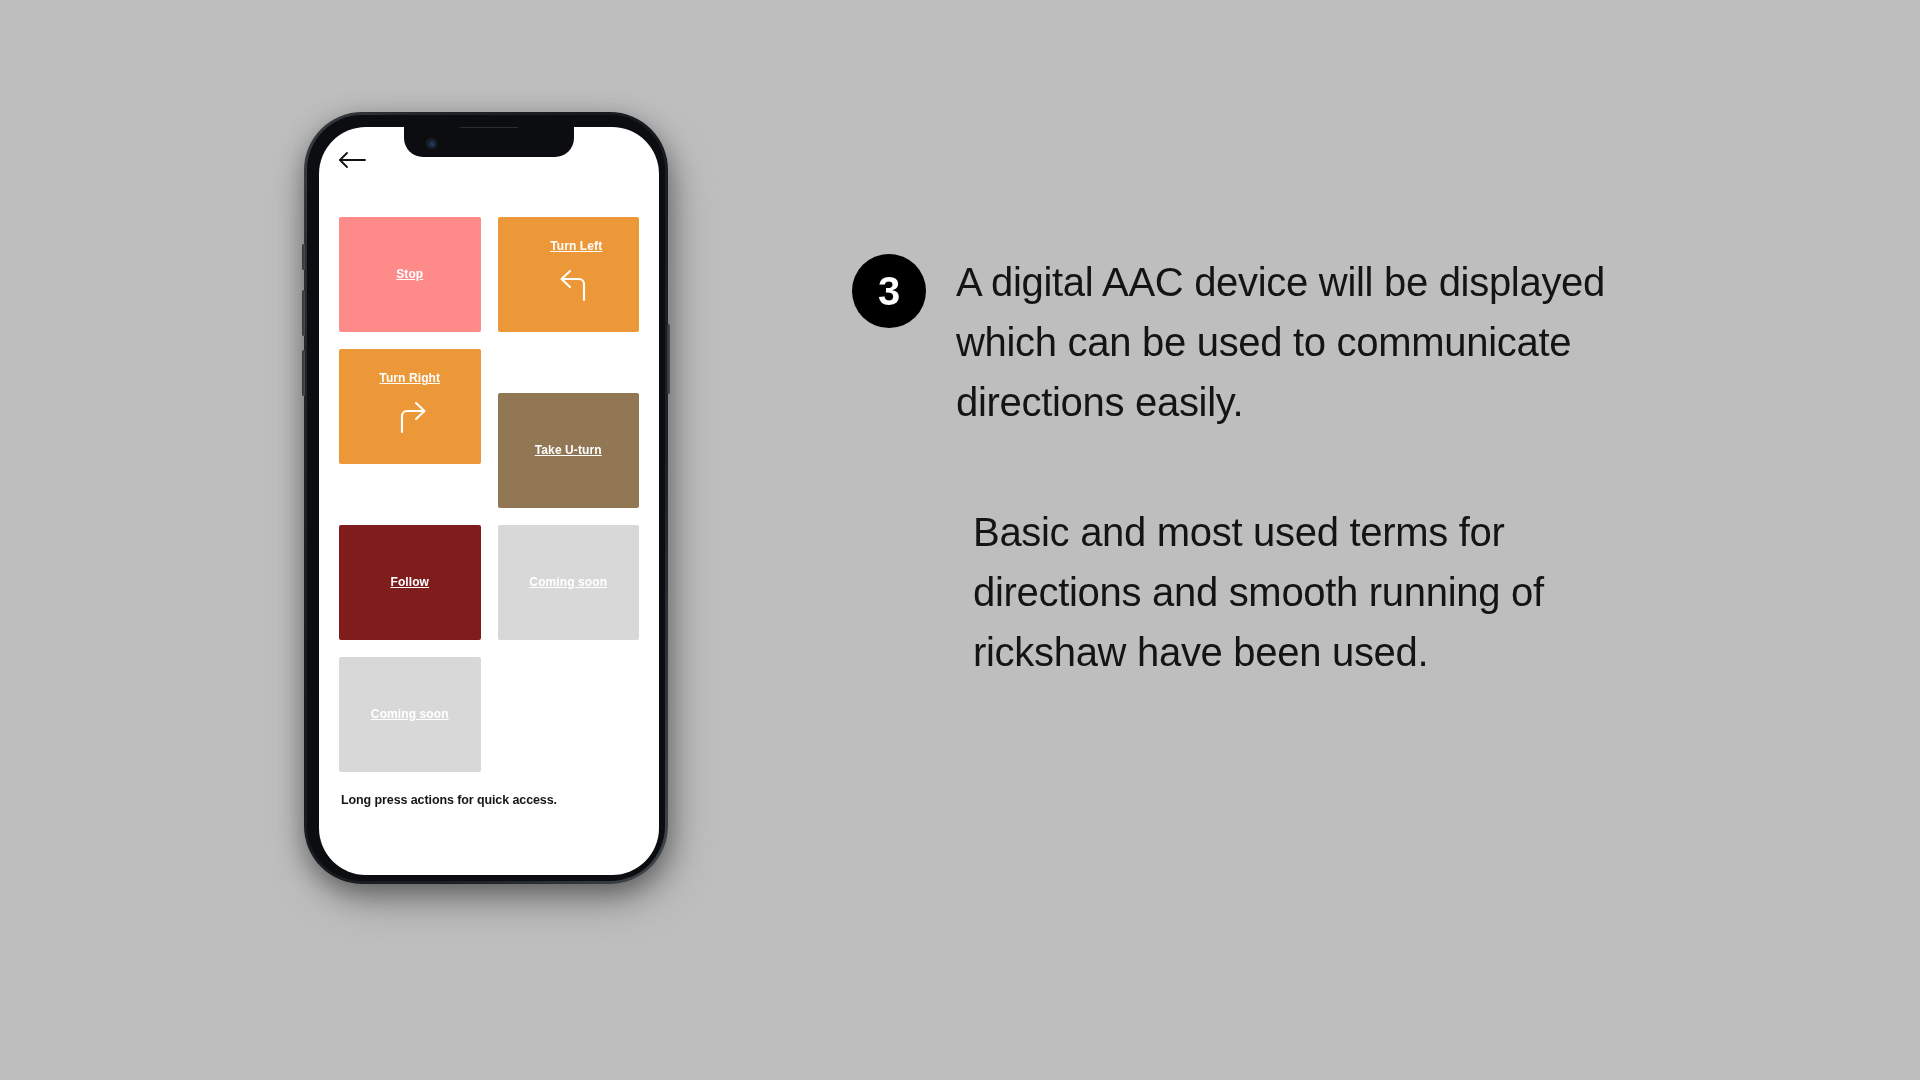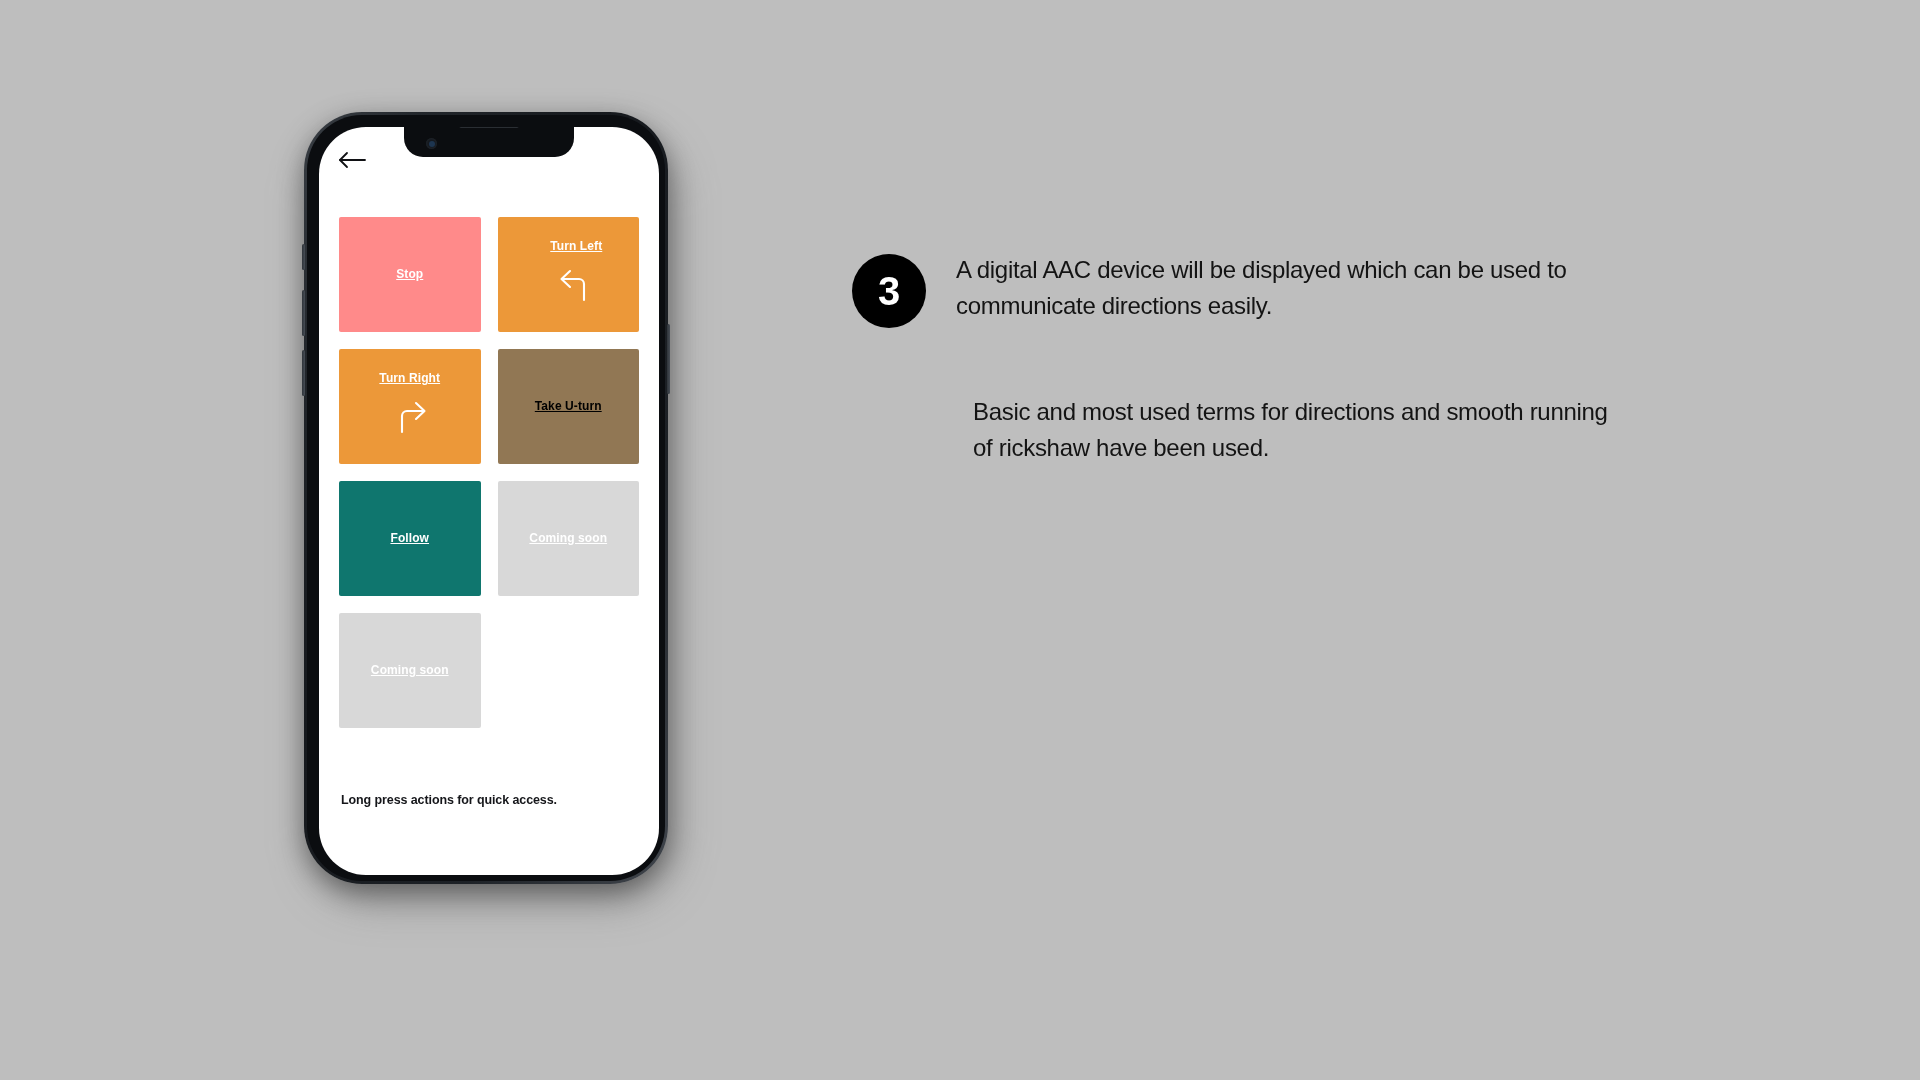--- a/index.html
+++ b/index.html
@@ -204,21 +204,21 @@
     display: flex;
     align-items: center;
     justify-content: center;
     margin-top: 2px;
   }
   .step-text-col {
     margin-left: 30px;
     flex: 1 1 auto;
   }
   .para {
-    font-size: 24px;
+    font-size: 40px;
     line-height: 1.5;
     color: #141414;
     letter-spacing: -0.3px;
     max-width: 690px;
   }
   .para.second { margin-top: 70px; }
 </style>
 </head>
 <body style="background: rgb(190, 190, 190);">
 
@@ -272,25 +272,25 @@
             <div class="tile with-icon" style="background: rgb(236, 152, 57); color: rgb(255, 255, 255); text-align: right;">
               <span class="tile-label">Turn Right</span>
               <span class="tile-icon">
                 <svg width="44" height="36" viewBox="0 0 44 36" fill="none" stroke="#ffffff" stroke-width="2.1" stroke-linecap="round" stroke-linejoin="round">
                   <path d="M14 33 V17 A5 5 0 0 1 19 12 H36"></path>
                   <path d="M28 4 L36.5 12 L28 20"></path>
                 </svg>
               </span>
             </div>
 
-            <div class="tile" style="background: rgb(145, 119, 84); color: #000000;">
+            <div class="tile" style="background: rgb(145, 119, 84); color: #ffffff; margin-top: 44px;">
               <span class="tile-label">Take U-turn</span>
             </div>
 
-            <div class="tile" style="background: #0f766e; color: rgb(255, 255, 255);">
+            <div class="tile" style="background: #7f1d1d; color: rgb(255, 255, 255);">
               <span class="tile-label">Follow</span>
             </div>
 
             <div class="tile disabled" style="background: rgb(216, 216, 216); color: rgb(255, 255, 255);">
               <span class="tile-label">Coming soon</span>
             </div>
 
             <div class="tile disabled" style="background: rgb(216, 216, 216); color: rgb(255, 255, 255);">
               <span class="tile-label">Coming soon</span>
             </div>

